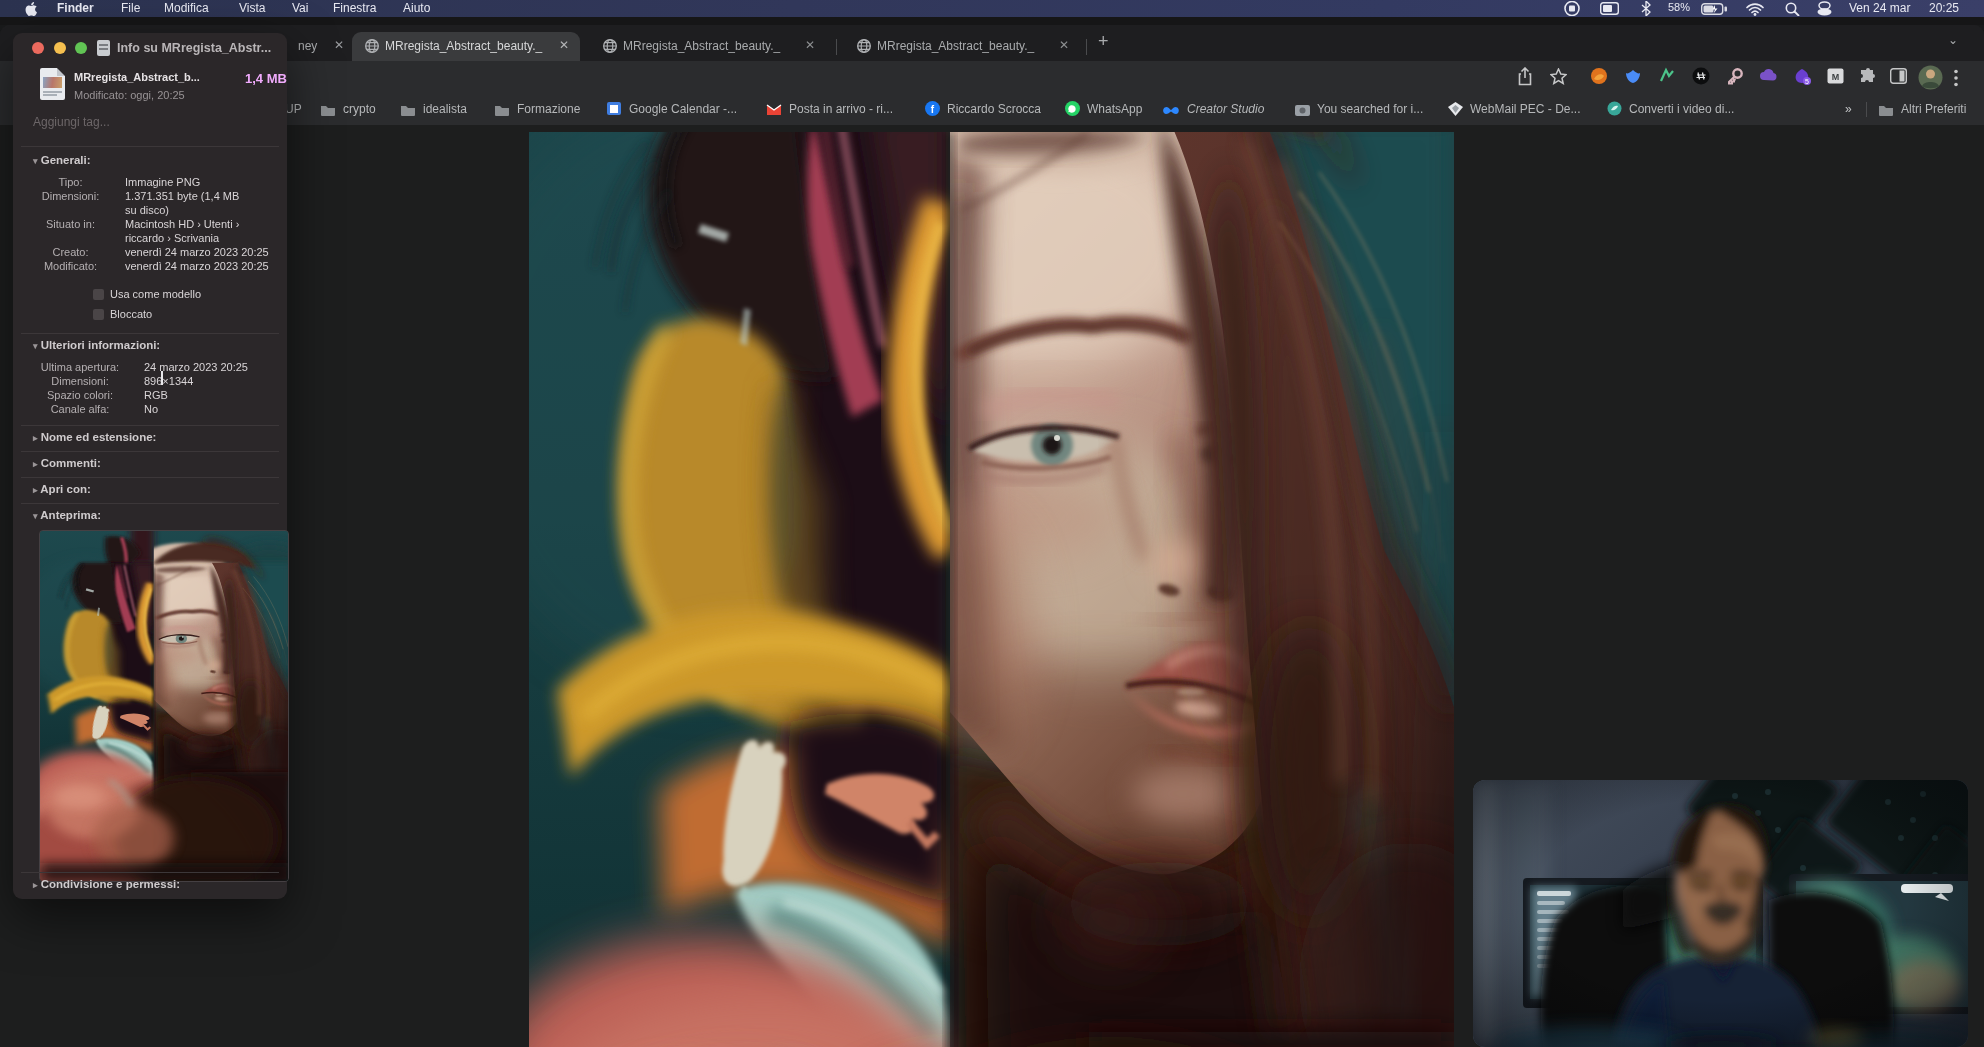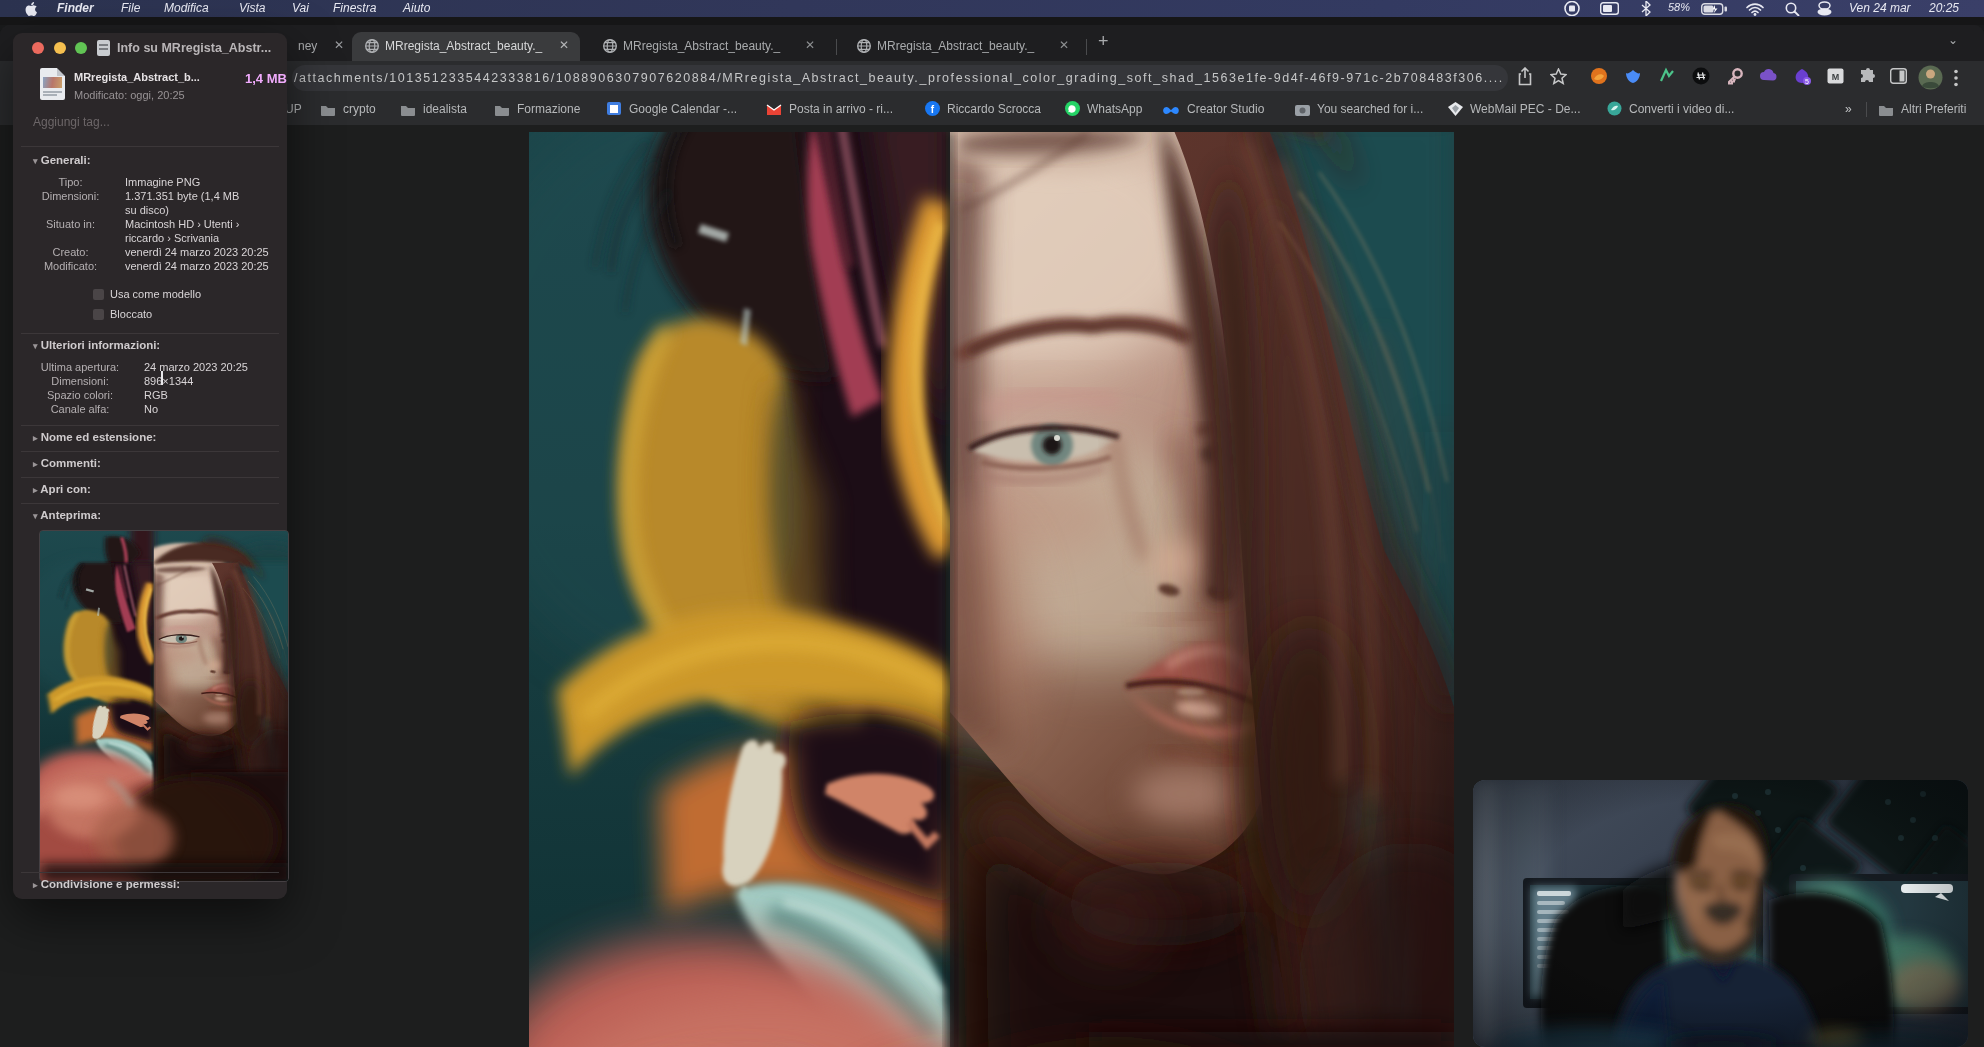--- a/index.html
+++ b/index.html
@@ -2,21 +2,21 @@
 <html><head>
 <meta charset="utf-8">
 <style>
   * { margin:0; padding:0; box-sizing:border-box; }
   html,body { width:1984px; height:1047px; overflow:hidden; background:#191a1b; }
   body { font-family:"Liberation Sans", sans-serif; position:relative; }
 
   
   #menubar { position:absolute; left:0; top:0; width:1984px; height:17px;
     background:linear-gradient(90deg,#2c3350 0%,#31375a 40%,#333a61 70%,#3a3f68 100%);
-    color:#e8e9f2; font-size:12px;font-style:italic; }
+    color:#e8e9f2; font-size:12px; }
   #menubar .item { position:absolute; top:1px; }
   
   #gap { position:absolute; left:0; top:17px; width:1984px; height:8px; background:#161617; }
 
   
   #browser { position:absolute; left:0; top:25px; width:1984px; height:1022px;
     background:#202124; border-radius:10px 10px 0 0; }
   #tabstrip { position:absolute; left:0; top:0; width:1984px; height:36px;
     background:#1e1e20; border-radius:10px 10px 0 0; }
   .tab { position:absolute; top:7px; height:29px; border-radius:9px 9px 0 0;
@@ -134,21 +134,20 @@
             <path d="M1.8,8 h12.4 M2.6,4.6 h10.8 M2.6,11.4 h10.8" stroke="#aeb0b3" stroke-width="1.2" fill="none"></path>
           </svg></span>
       <span style="position:absolute;left:35px;top:7px;font-size:12px;">MRregista_Abstract_beauty._</span>
       <span style="position:absolute;left:217px;top:6px;font-size:12px;color:#8e9092;">✕</span>
     </div>
     <div class="tabdiv" style="left:1086px;"></div>
     <div style="position:absolute;left:1098px;top:6px;color:#a9abad;font-size:18px;">+</div>
     <div style="position:absolute;left:1948px;top:8px;color:#a9abad;font-size:12px;">⌄</div>
   </div>
   <div id="toolbar">
-    <div id="omnibox"><span style="margin-left:2px;">/attachments/1013512335442333816/1088906307907620884/MRregista_Abstract_beauty._professional_color_grading_soft_shad_1563e1fe-9d4f-46f9-971c-2b708483f306....</span></div>
     <svg style="position:absolute;left:1518px;top:6px;" width="14" height="19">
         <path d="M7,1 L7,11 M3.5,4.5 L7,1 L10.5,4.5" stroke="#c6c7c8" stroke-width="1.6" fill="none"></path>
         <path d="M3,7 L1.5,7 L1.5,17.5 L12.5,17.5 L12.5,7 L11,7" stroke="#c6c7c8" stroke-width="1.6" fill="none"></path>
       </svg>
     <svg style="position:absolute;left:1550px;top:7px;" width="17" height="17">
         <path d="M8.5,1 L10.8,6 L16,6.6 L12,10.2 L13.2,15.5 L8.5,12.7 L3.8,15.5 L5,10.2 L1,6.6 L6.2,6 Z" fill="none" stroke="#c6c7c8" stroke-width="1.5"></path>
       </svg>
     <svg style="position:absolute;left:1590px;top:6px;" width="18" height="18">
         <circle cx="9" cy="9" r="8" fill="#e0731d"></circle>
         <path d="M4,12 C6,7 12,6 14,9 C12,13 7,14 4,12 Z" fill="#f4a33c"></path>
@@ -217,21 +216,21 @@
             <path d="M1,2 l7,5 7,-5" fill="none" stroke="#fff" stroke-width="1.4"></path>
           </svg></span>Posta in arrivo - ri...</div>
     <div class="bk" style="left:925px;"><span class="ic"><svg width="15" height="15">
             <circle cx="7.5" cy="7.5" r="7.5" fill="#1877f2"></circle>
             <text x="7.5" y="11.5" font-size="10" font-weight="bold" fill="#fff" text-anchor="middle" font-family="Liberation Sans">f</text>
           </svg></span>Riccardo Scrocca</div>
     <div class="bk" style="left:1065px;"><span class="ic"><svg width="15" height="15">
             <circle cx="7.5" cy="7.5" r="7.5" fill="#25d366"></circle>
             <path d="M4.2,10.8 c2,1.4 4.6,1 5.8,-0.6 c1.2,-1.6 0.8,-4 -0.8,-5.2 c-1.6,-1.2 -4,-0.9 -5.2,0.7 c-0.9,1.2 -0.9,2.8 -0.2,4 l-0.6,1.6 z" fill="#fff"></path>
           </svg></span>WhatsApp</div>
-    <div class="bk" style="left:1162px;"><span class="ic"><svg width="18" height="12">
+    <div class="bk" style="left:1162px;font-style:italic;"><span class="ic"><svg width="18" height="12">
             <path d="M2,9 C0,6 2,3 4.5,3 C7,3 8,6 9,6 C10,6 11,3 13.5,3 C16,3 18,6 16,9 C14,11.5 11,9 9,7.5 C7,9 4,11.5 2,9 Z" fill="#2d88ff"></path>
           </svg></span>Creator Studio</div>
     <div class="bk" style="left:1295px;"><span class="ic"><svg width="15" height="13">
             <rect x="0" y="2" width="15" height="11" rx="2" fill="#9aa0a6"></rect>
             <circle cx="7.5" cy="7.5" r="3" fill="#5f6368"></circle>
           </svg></span>You searched for i...</div>
     <div class="bk" style="left:1448px;"><span class="ic"><svg width="15" height="14">
             <path d="M7.5,0 L15,5 L7.5,14 L0,5 Z" fill="#e8eaed"></path>
             <path d="M7.5,3 L11,6 L7.5,11 L4,6 Z" fill="#9aa0a6"></path>
           </svg></span>WebMail PEC - De...</div>

